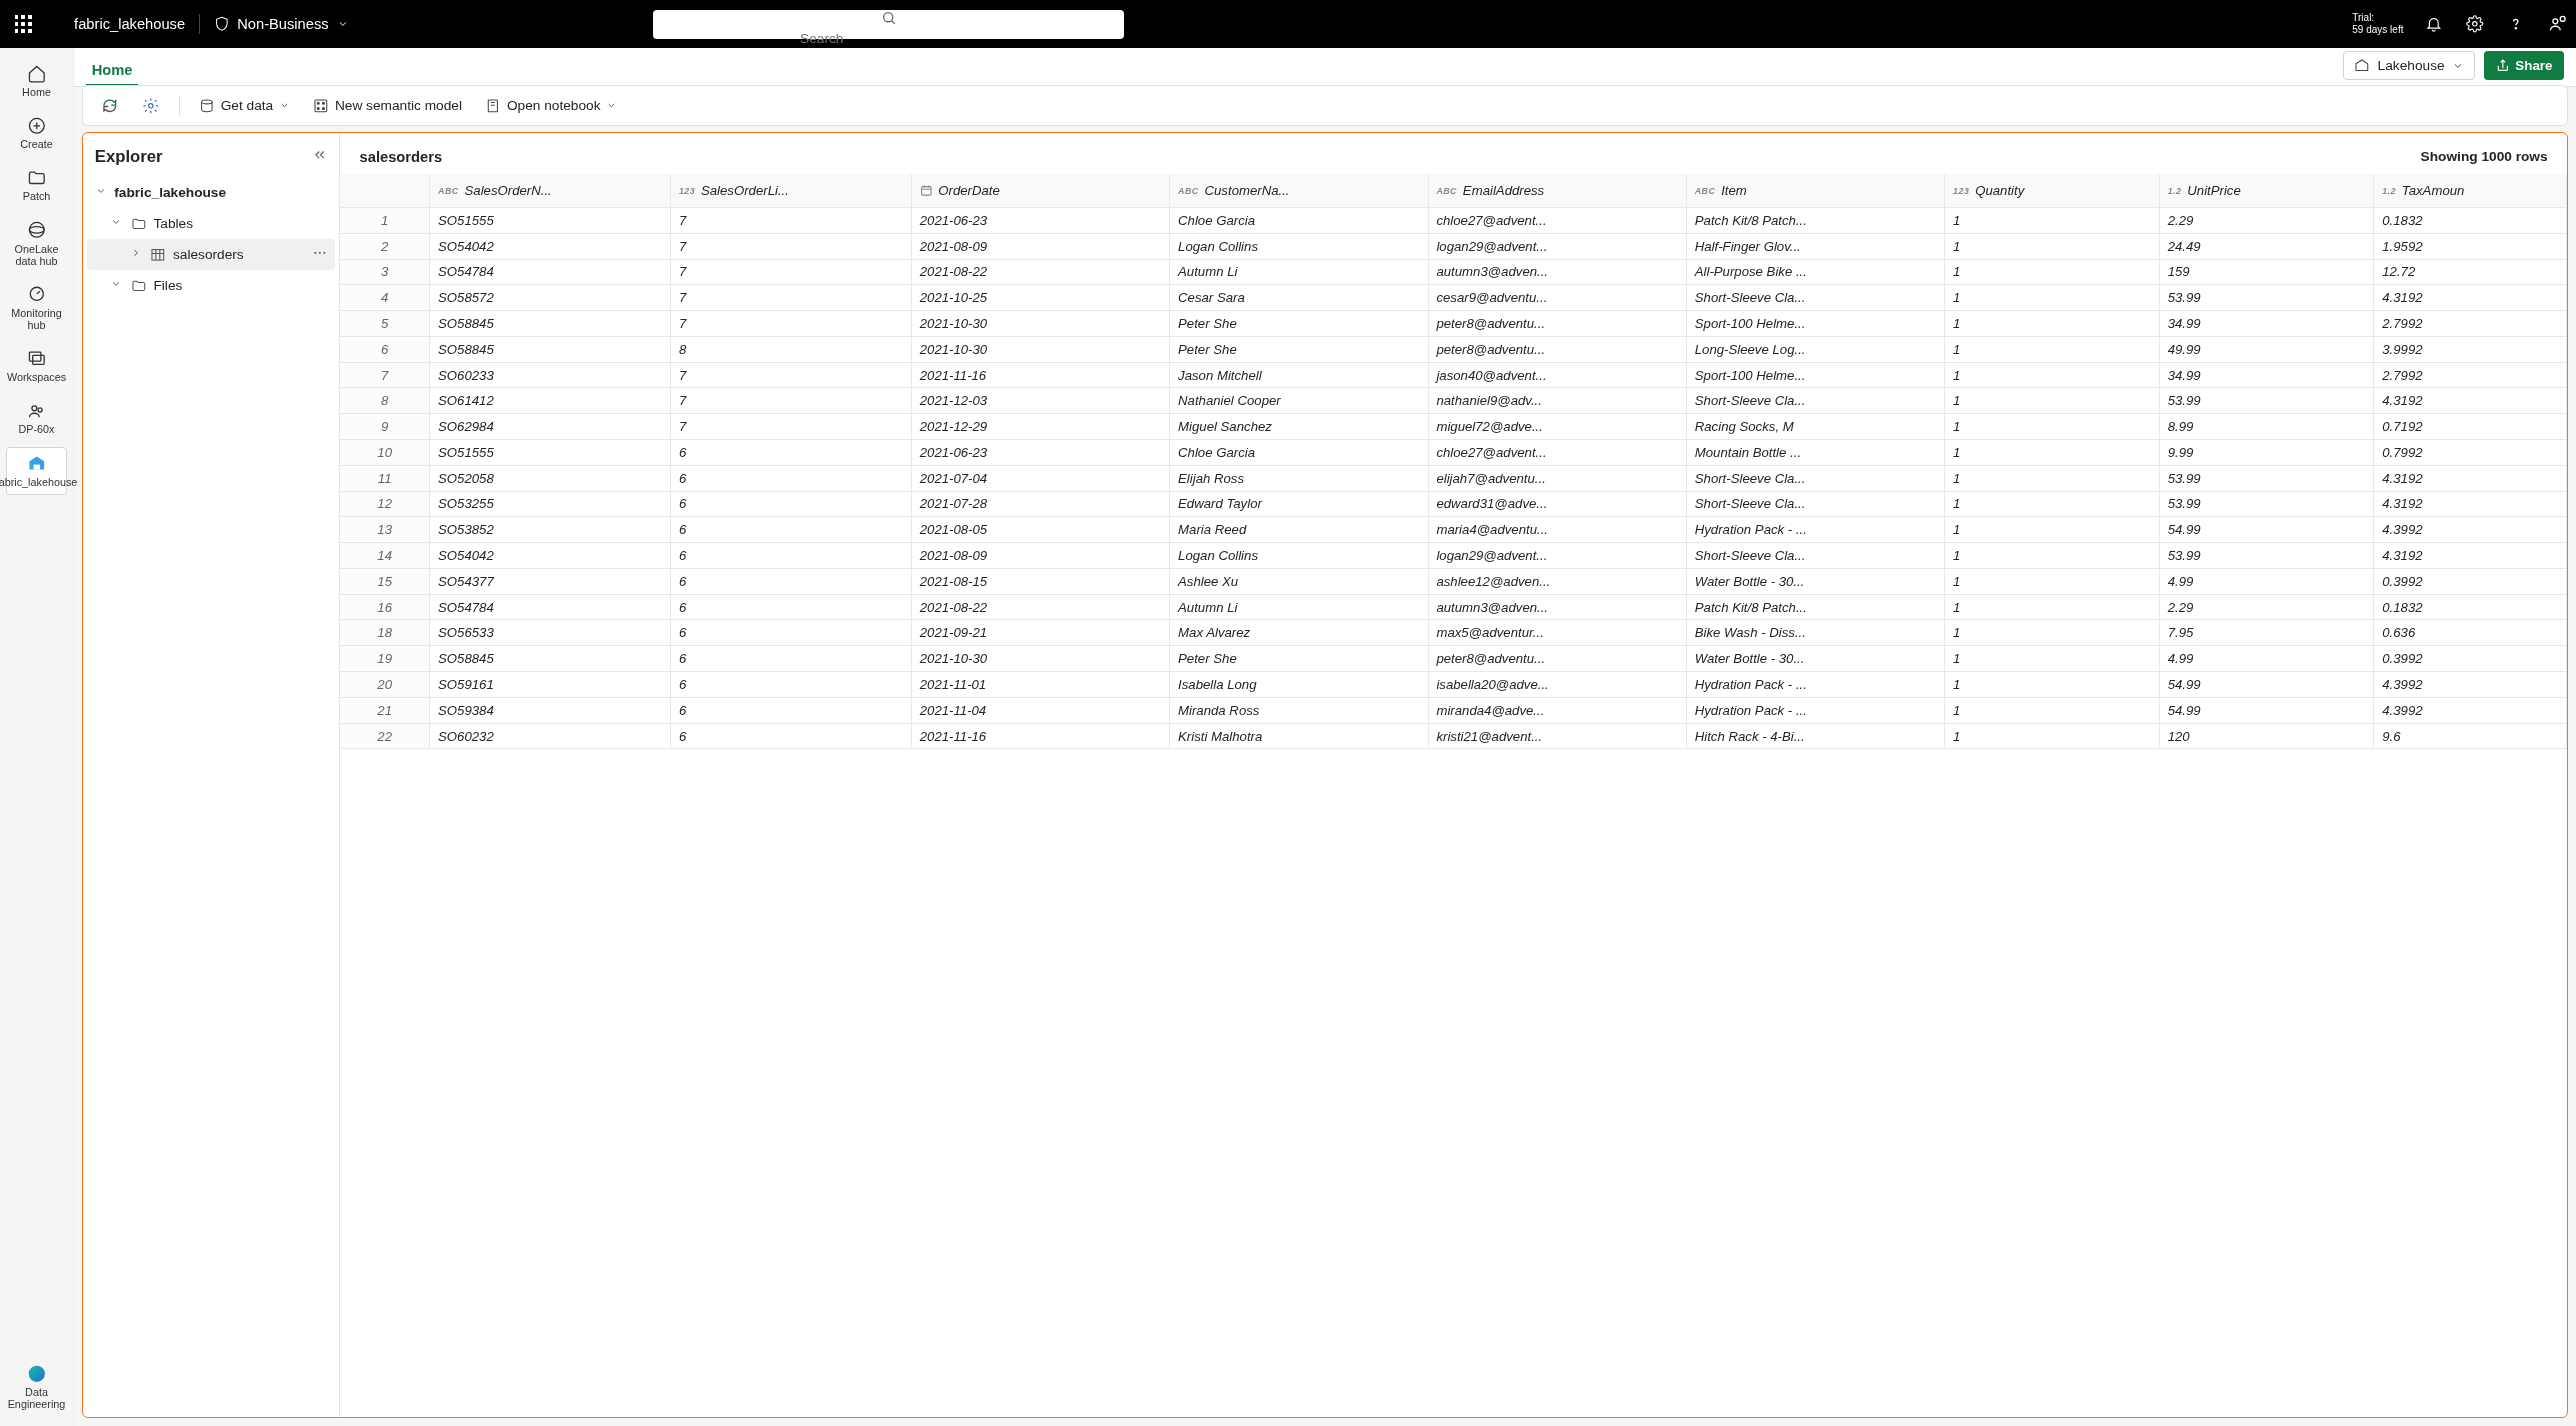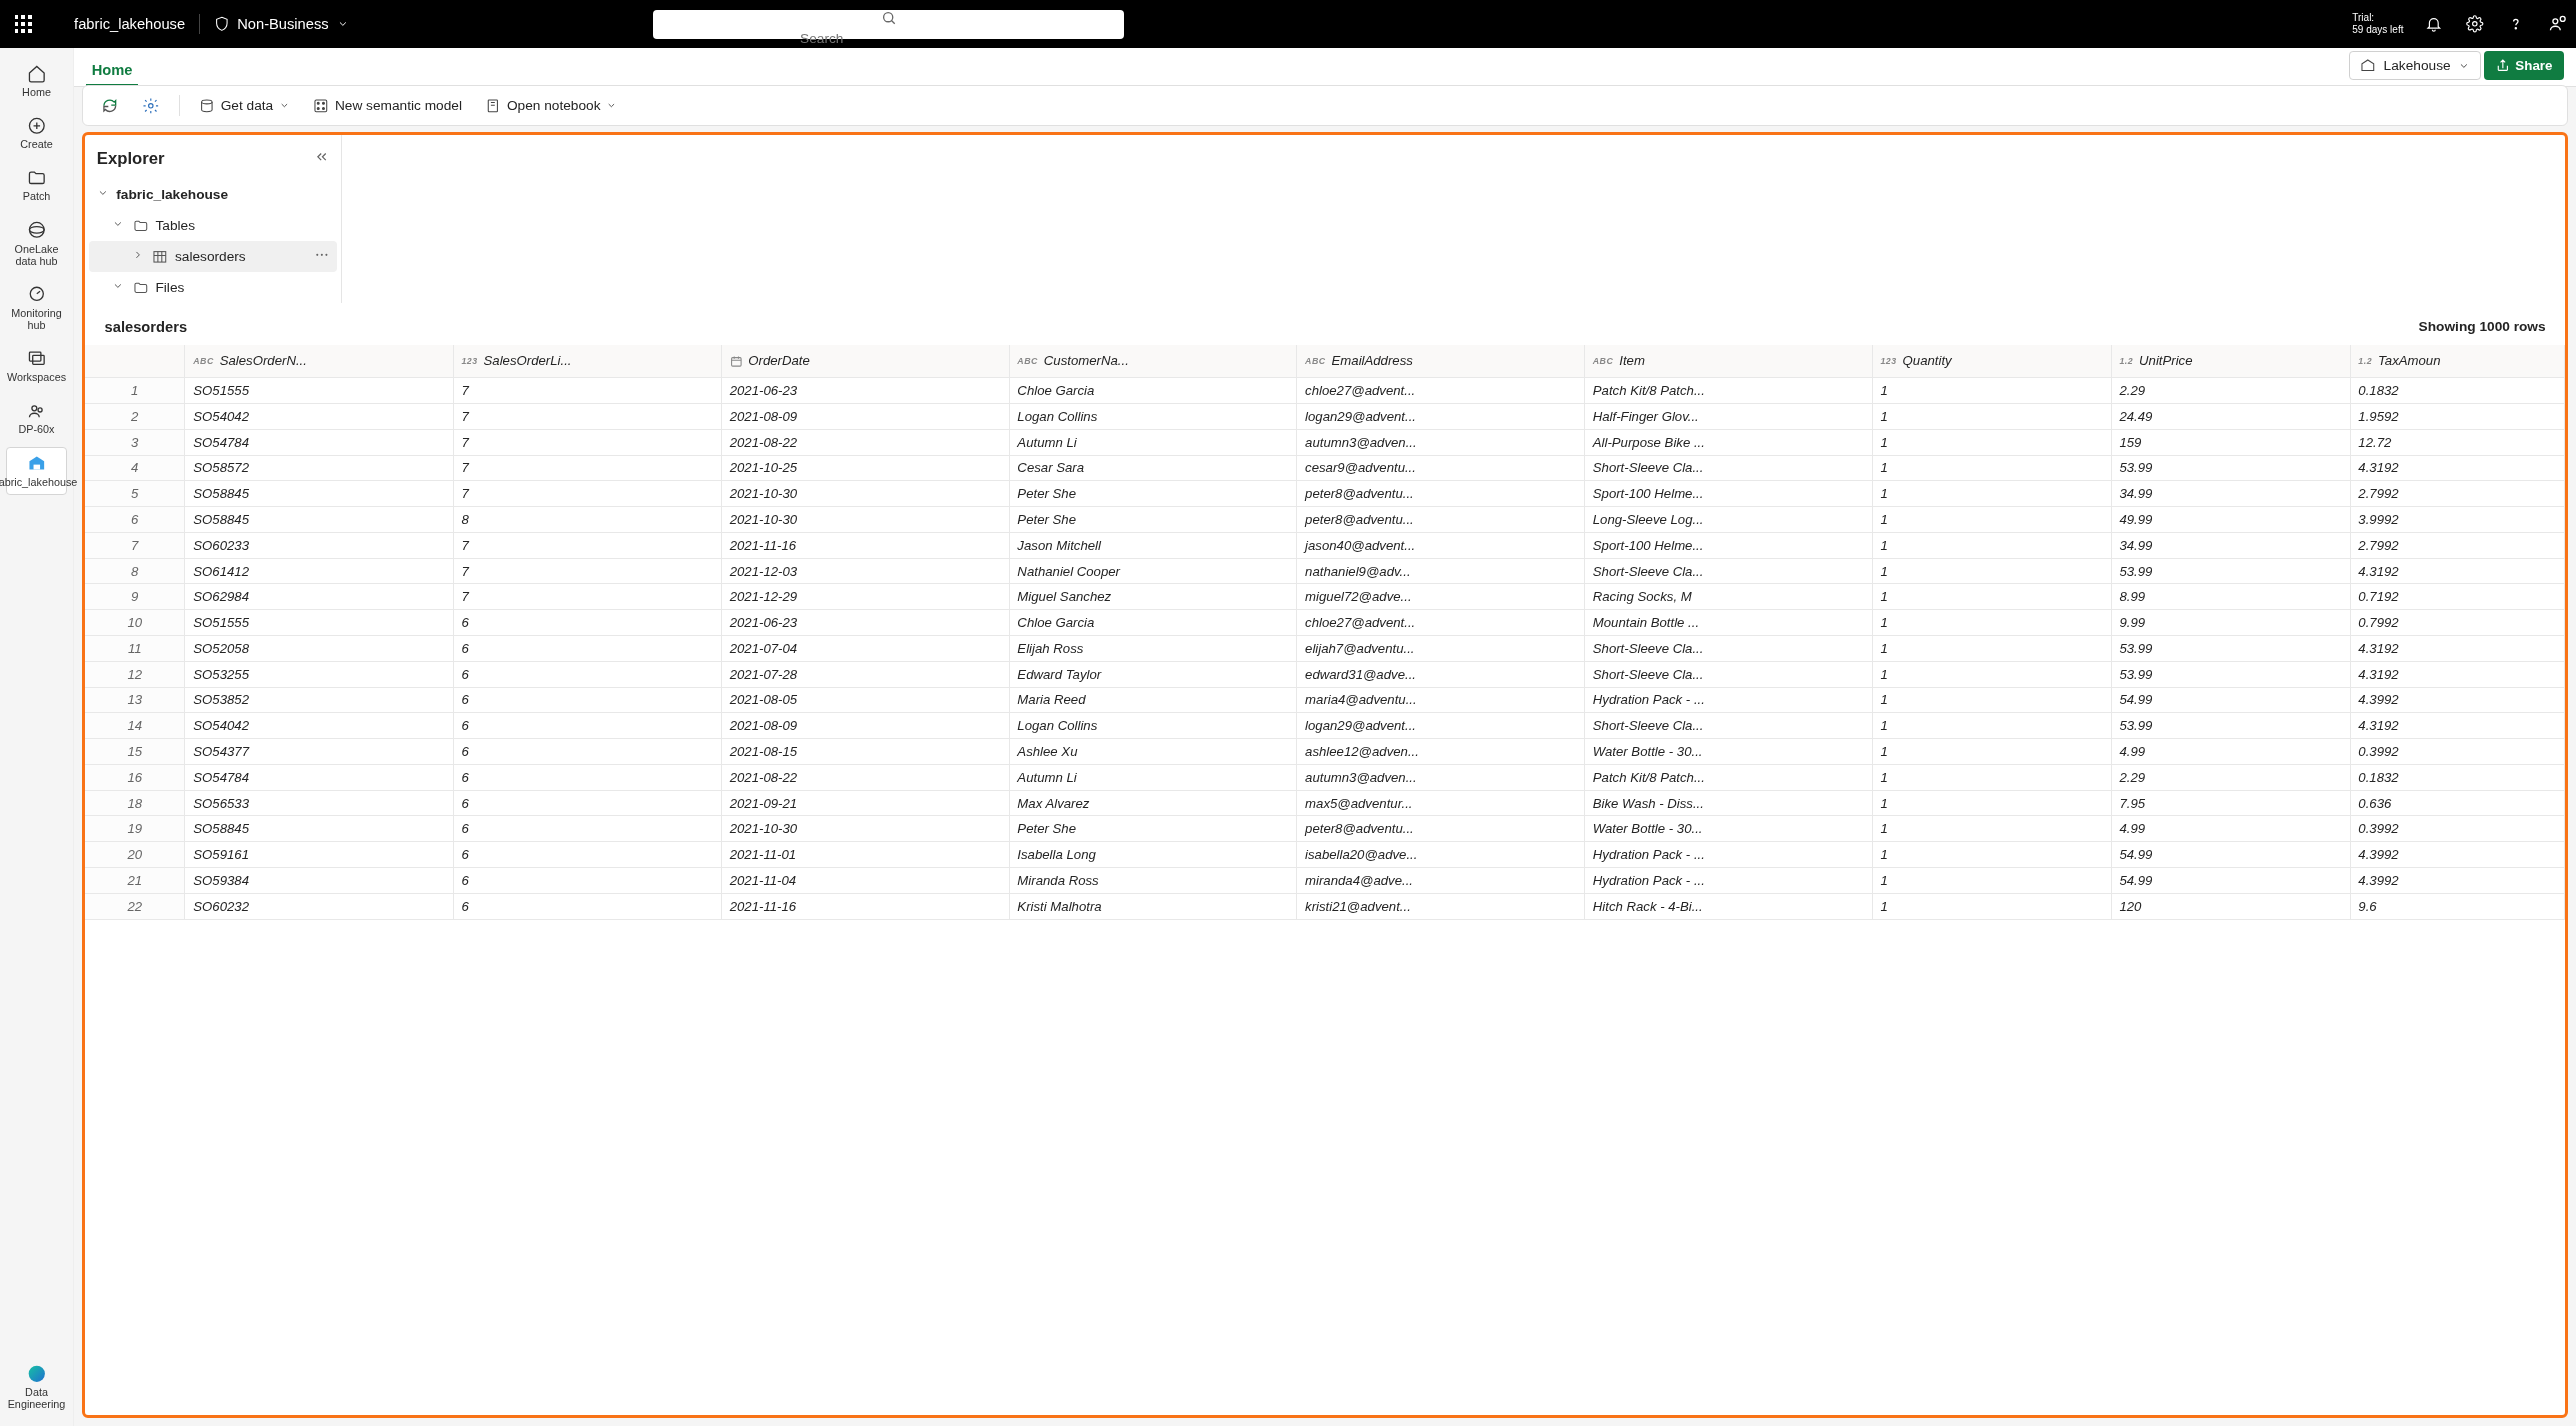--- a/index.html
+++ b/index.html
@@ -14,35 +14,35 @@
   .shield { display: inline-flex; align-items: center; gap: 8px; cursor: pointer; }
   .searchwrap { flex: 0 0 auto; margin-left: 289px; }
   .searchbox { width: 471px; height: 29px; background: #fff; border-radius: 3.9px; display: flex; align-items: center; padding: 0 9.8px; gap: 5.9px; color: #555; flex-direction: column; }
   .searchbox input { border: none; outline: none; flex: 1; font-size: 13.7px; background: transparent; }
   .top-right { margin-left: auto; display: flex; align-items: center; gap: 19.6px; }
   .trial { font-size: 10px; text-align: left; line-height: 1.2; margin-left: 15px; }
   .top-icon { width: 21.6px; height: 21.6px; cursor: pointer; color: #fff; display: flex; align-items: center; justify-content: center; }
   
   .secbar { height: 39px; background: #fff; border-bottom: 1px solid #e0e0e0; display: flex; align-items: flex-end; padding: 0 11.8px; margin-left: 74px; }
   .hometab { font-size: 14.7px; padding: 7.8px 5.9px 5.9px; border-bottom: 2.9px solid #107c41; color: #107c41; font-weight: 600; cursor: pointer; }
-  .secbar-right { margin-left: auto; display: flex; align-items: flex-start; gap: 3px; padding-bottom: 5.9px; }
+  .secbar-right { margin-left: auto; display: flex; align-items: flex-start; gap: 9px; padding-bottom: 5.9px; }
   .lakehouse-pill { height: 29px; border: 1px solid #d0d0d0; border-radius: 3.9px; display: flex; align-items: center; padding: 0 9.8px; gap: 7.8px; cursor: pointer; background: #fff; }
   .share-btn { height: 29px; background: #107c41; color: #fff; border-radius: 3.9px; display: flex; align-items: center; padding: 0 11.8px; gap: 5.9px; cursor: pointer; font-weight: 700; border: none; }
   
   .toolbar { height: 41px; background: #fff; border: 1px solid #e0e0e0; border-radius: 5.9px; margin: 0 7.8px 0 82px; display: flex; align-items: center; padding: 0 9.8px; gap: 7.8px; position: relative; top: -2px; }
   .tb-btn { display: flex; align-items: center; gap: 5.9px; height: 29px; padding: 0 7.8px; border-radius: 3.9px; cursor: pointer; color: #242424; }
   .tb-sep { width: 1px; height: 21.6px; background: #e0e0e0; margin: 0 3.9px; }
   
   .leftrail { position: absolute; left: 0; top: 48px; bottom: 0; width: 74px; background: #f5f5f5; border-right: 1px solid #eee; display: flex; flex-direction: column; align-items: center; padding-top: 9.8px; gap: 5.9px; }
   .rail-item { width: 61px; display: flex; flex-direction: column; align-items: center; gap: 2.9px; padding: 5.9px 0; cursor: pointer; font-size: 10.8px; text-align: center; color: #333; border-radius: 3.9px; }
   .rail-item.active { background: #fff; border: 1px solid #d5d5d5; }
   .rail-item .ricon { width: 19.6px; height: 19.6px; display: flex; align-items: center; justify-content: center; }
   .rail-bottom { margin-top: auto; margin-bottom: 9.8px; }
   
-  .main { position: absolute; left: 82px; right: 7.8px; top: 132px; bottom: 7.8px; background: #fff; border: 3px solid #f97316; border-radius: 5.9px; display: flex; overflow: hidden; flex-direction: column; }
+  .main { position: absolute; left: 82px; right: 7.8px; top: 132px; bottom: 7.8px; background: #fff; border: 1px solid #f97316; border-radius: 5.9px; display: flex; overflow: hidden; }
   
   .explorer { width: 257px; border-right: 1px solid #e5e5e5; display: flex; flex-direction: column; }
   .exp-header { display: flex; align-items: center; padding: 13.7px 11.8px 9.8px; font-weight: 600; font-size: 16.7px; }
   .collapse-icon { margin-left: auto; cursor: pointer; color: #666; }
   .tree { padding: 0 3.9px; font-size: 13.7px; }
   .tree-row { display: flex; align-items: center; height: 31px; padding: 0 7.8px; gap: 5.9px; cursor: pointer; border-radius: 3.9px; }
   .tree-row.sel { background: #f0f0f0; }
   .tree-row .chev { width: 13.7px; color: #555; }
   .tree-row .ticon { width: 17.6px; display: flex; justify-content: center; }
   .tree-row .more { margin-left: auto; color: #666; }

